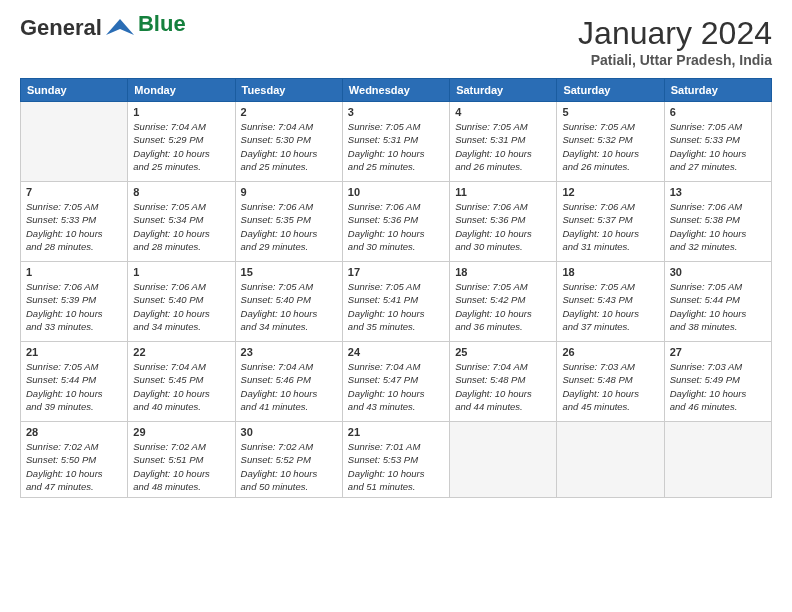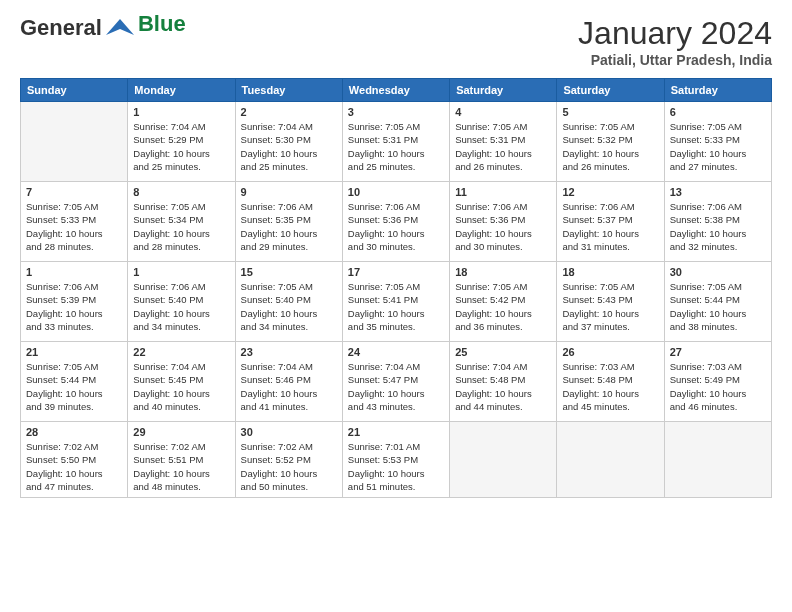--- a/index.html
+++ b/index.html
@@ -68,20 +68,21 @@
       font-size: 11px;
       font-weight: bold;
       color: #333;
       display: block;
       margin-bottom: 2px;
     }
     .day-info {
       color: #333;
       font-size: 9.5px;
       line-height: 1.4;
+      font-style: italic;
     }
     .week-row td {
       height: 80px;
     }
     .last-row td {
       height: 70px;
     }
   </style>
 </head>
 <body>

